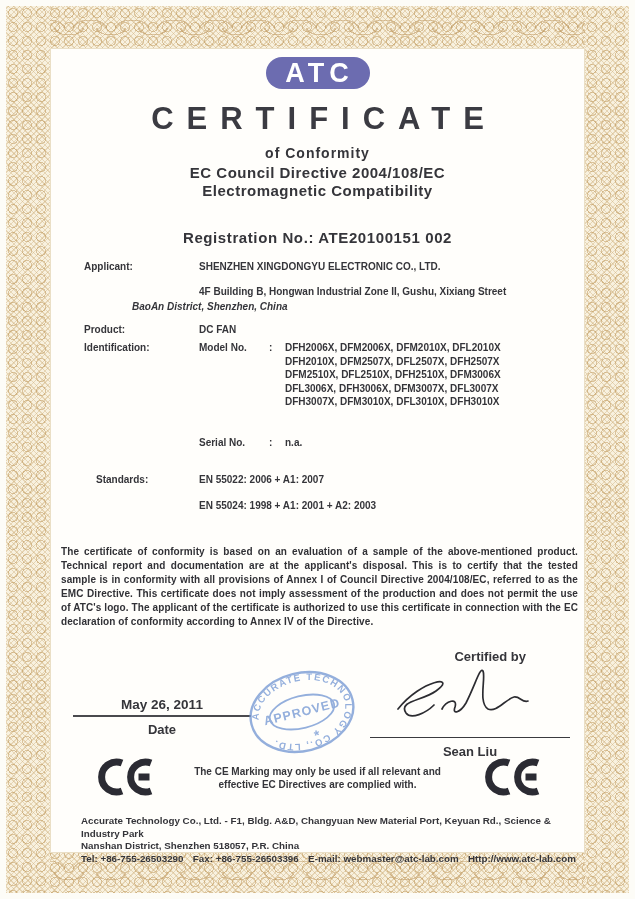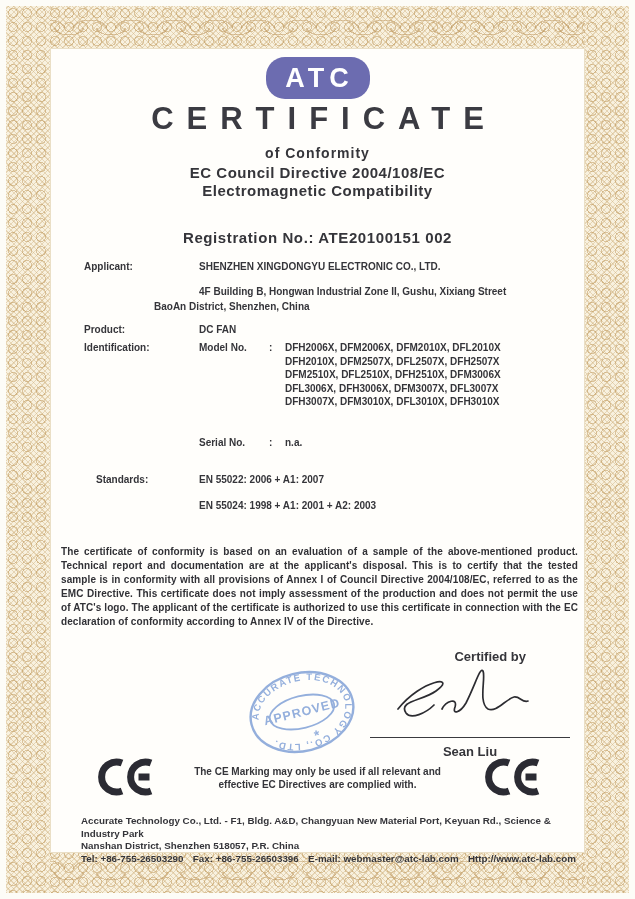--- a/index.html
+++ b/index.html
@@ -35,37 +35,37 @@
   .inner{
     position:absolute;left:50px;top:48px;right:50px;bottom:46px;
     background:#fffefb;
     border:1px solid #eadfc6;
   }
   .abs{position:absolute;}
   .center{left:0;right:0;text-align:center;}
   
   .logo{
     top:8px;left:50%;transform:translateX(-50%);
-    width:104px;height:42px;border-radius:19px;
+    width:104px;height:32px;border-radius:19px;
     color:#ffffff;font-size:27px;font-weight:700;letter-spacing:5px;
     display:flex;align-items:center;justify-content:center;
     padding-left:4px;box-sizing:border-box;
   }
   .title{top:52px;font-size:31px;font-weight:700;letter-spacing:13px;padding-left:13px;color:#3b3b42;}
   .subtitle{top:96px;font-size:14px;font-weight:700;letter-spacing:1px;}
   .directive1{top:115px;font-size:15px;font-weight:700;letter-spacing:.5px;}
   .directive2{top:133px;font-size:15px;font-weight:700;letter-spacing:.5px;}
   .registration{top:180px;font-size:15px;font-weight:700;letter-spacing:.6px;}
   
   .fieldblock{left:33px;right:8px;font-size:10px;font-weight:700;line-height:14px;}
   .frow{display:flex;}
   .flabel{width:115px;flex:0 0 115px;}
   .fvalue{flex:1;}
   .addr{margin-left:115px;margin-top:11px;}
-  .addr2{margin-left:70px;margin-top:1px;}
+  .addr2{margin-left:48px;margin-top:1px;font-style:italic;}
   .modelwrap{display:flex;}
   .mlabel{width:70px;flex:0 0 70px;}
   .mcolon{width:16px;flex:0 0 16px;}
   .mlines div{line-height:13.5px;}
   .serialrow{left:148px;}
   .stline{margin-left:115px;}
   .stline + .stline{margin-top:12px;}
   .stlabel{position:absolute;left:12px;top:0;}
   
   .paragraph{
@@ -155,20 +155,24 @@
     <div class="abs fieldblock" style="top:424px;">
       <div class="stlabel">Standards:</div>
       <div class="stline">EN 55022: 2006 + A1: 2007</div>
       <div class="stline">EN 55024: 1998 + A1: 2001 + A2: 2003</div>
     </div>
 
     <div class="abs paragraph">The certificate of conformity is based on an evaluation of a sample of the above-mentioned product. Technical report and documentation are at the applicant's disposal. This is to certify that the tested sample is in conformity with all provisions of Annex I of Council Directive 2004/108/EC, referred to as the EMC Directive. This certificate does not imply assessment of the production and does not permit the use of ATC's logo. The applicant of the certificate is authorized to use this certificate in connection with the EC declaration of conformity according to Annex IV of the Directive.</div>
 
     <div class="abs certified">Certified by</div>
 
+    <div class="abs dateblock">
+      <div class="dateval">May 26, 2011</div>
+      <div class="datelabel">Date</div>
+    </div>
 
     <div class="abs stamp">
       <svg width="150" height="118" viewBox="0 0 150 118">
         <g transform="rotate(-14 75 57)" opacity="0.82" fill="none" stroke="#7d9ed6">
           <ellipse cx="75" cy="57" rx="52" ry="39" stroke-width="2.4"></ellipse>
           <ellipse cx="75" cy="57" rx="33" ry="16" stroke-width="1.8"></ellipse>
           <path id="stamp-arc" d="M 31 57 A 44 31 0 1 1 119 57 A 44 31 0 1 1 31 57" stroke="none"></path>
           <text font-size="9.5" font-weight="bold" fill="#7d9ed6" stroke="none" letter-spacing="1.5" font-family="Liberation Sans, sans-serif">
             <textPath href="#stamp-arc" startOffset="1%">ACCURATE TECHNOLOGY CO., LTD.</textPath>
           </text>

